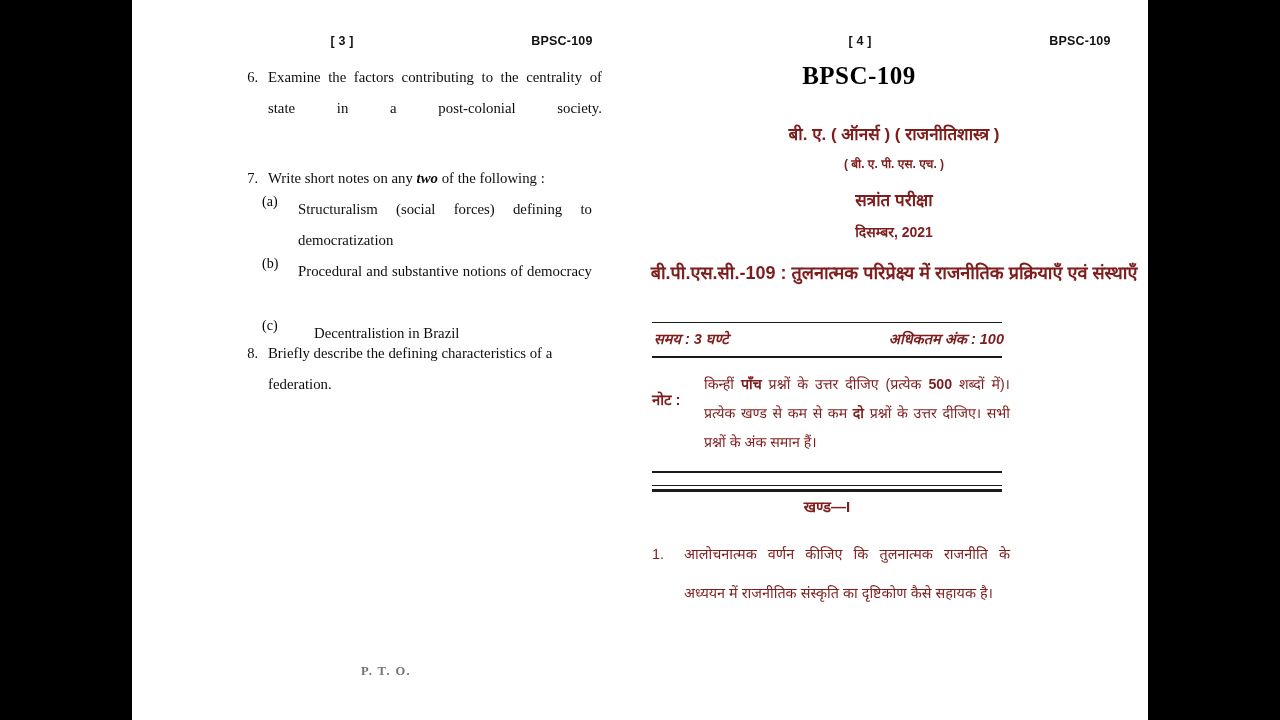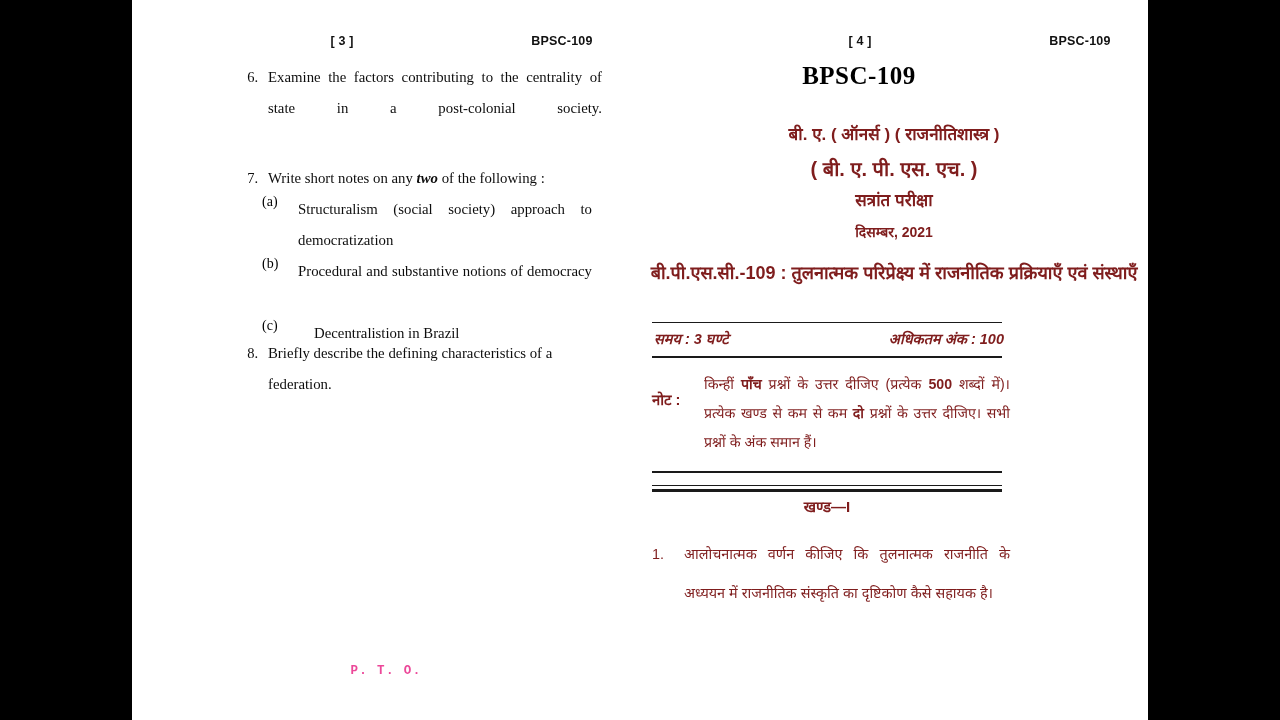--- a/index.html
+++ b/index.html
@@ -98,24 +98,24 @@
     font-size: 14px;
   }
   .subbody { position: absolute; left: 36px; }
 
   .ptoline {
     position: absolute;
     left: 0;
     width: 508px;
     top: 664px;
     text-align: center;
-    font-family: Liberation Mono, monospace;
+    font-family: Liberation Serif, serif;
     font-weight: bold;
     font-size: 12.5px;
-    color: #ec4899;
+    color: #737373;
     letter-spacing: 1.4px;
   }
 
   
   .hi {
     font-family: "Liberation Sans", sans-serif;
     color: #7f1d1d;
   }
   .rp-center {
     position: absolute;
@@ -126,21 +126,21 @@
   #big-code {
     top: 62px;
     font-family: "Liberation Serif", serif;
     font-weight: bold;
     font-size: 25px;
     letter-spacing: 0.5px;
     padding-right: 70px;
     box-sizing: border-box;
   }
   #deg-line   { top: 122px; font-size: 17px; font-weight: 600; }
-  #degabbr-line { top: 155px; font-size: 20px; font-weight: 600; }
+  #degabbr-line { top: 155px; font-size: 12px; font-weight: 600; }
   #exam-line  { top: 188px; font-size: 17px; font-weight: 700; }
   #date-line  { top: 222px; font-size: 14px; font-weight: 700; }
 
   #course-title {
     position: absolute;
     left: 8px;
     width: 492px;
     top: 258px;
     text-align: center;
     font-size: 18px;
@@ -246,21 +246,21 @@
 
       <div class="qblock" style="left:100px; top:163px; width:370px;">
         <span class="qnum">7.</span>
         <span class="qbody" style="width:334px; display:block;"><span>Write short notes on any </span><b><i>two</i></b><span> of the following :</span></span>
       </div>
 
       <div class="sublist" style="left:130px; top:194px; width:340px;">
 
         <div class="subitem" style="top:0px; width:330px;">
           <span class="sublab">(a)</span>
-          <span class="subbody just full qblock" style="position:relative; left:0; margin-left:36px; display:block; width:294px;">Structuralism (social society) approach to democratization</span>
+          <span class="subbody just full qblock" style="position:relative; left:0; margin-left:36px; display:block; width:294px;">Structuralism (social forces) defining to democratization</span>
         </div>
 
         <div class="subitem" style="top:62px; width:330px;">
           <span class="sublab">(b)</span>
           <span class="subbody just full qblock" style="position:relative; left:0; margin-left:36px; display:block; width:294px;">Procedural and substantive notions of democracy</span>
         </div>
 
         <div class="subitem" style="top:124px; width:330px;">
           <span class="sublab">(c)</span>
           <span class="subbody qblock" style="position:relative; left:0; margin-left:52px; display:block; width:294px;">Decentralistion in Brazil</span>

